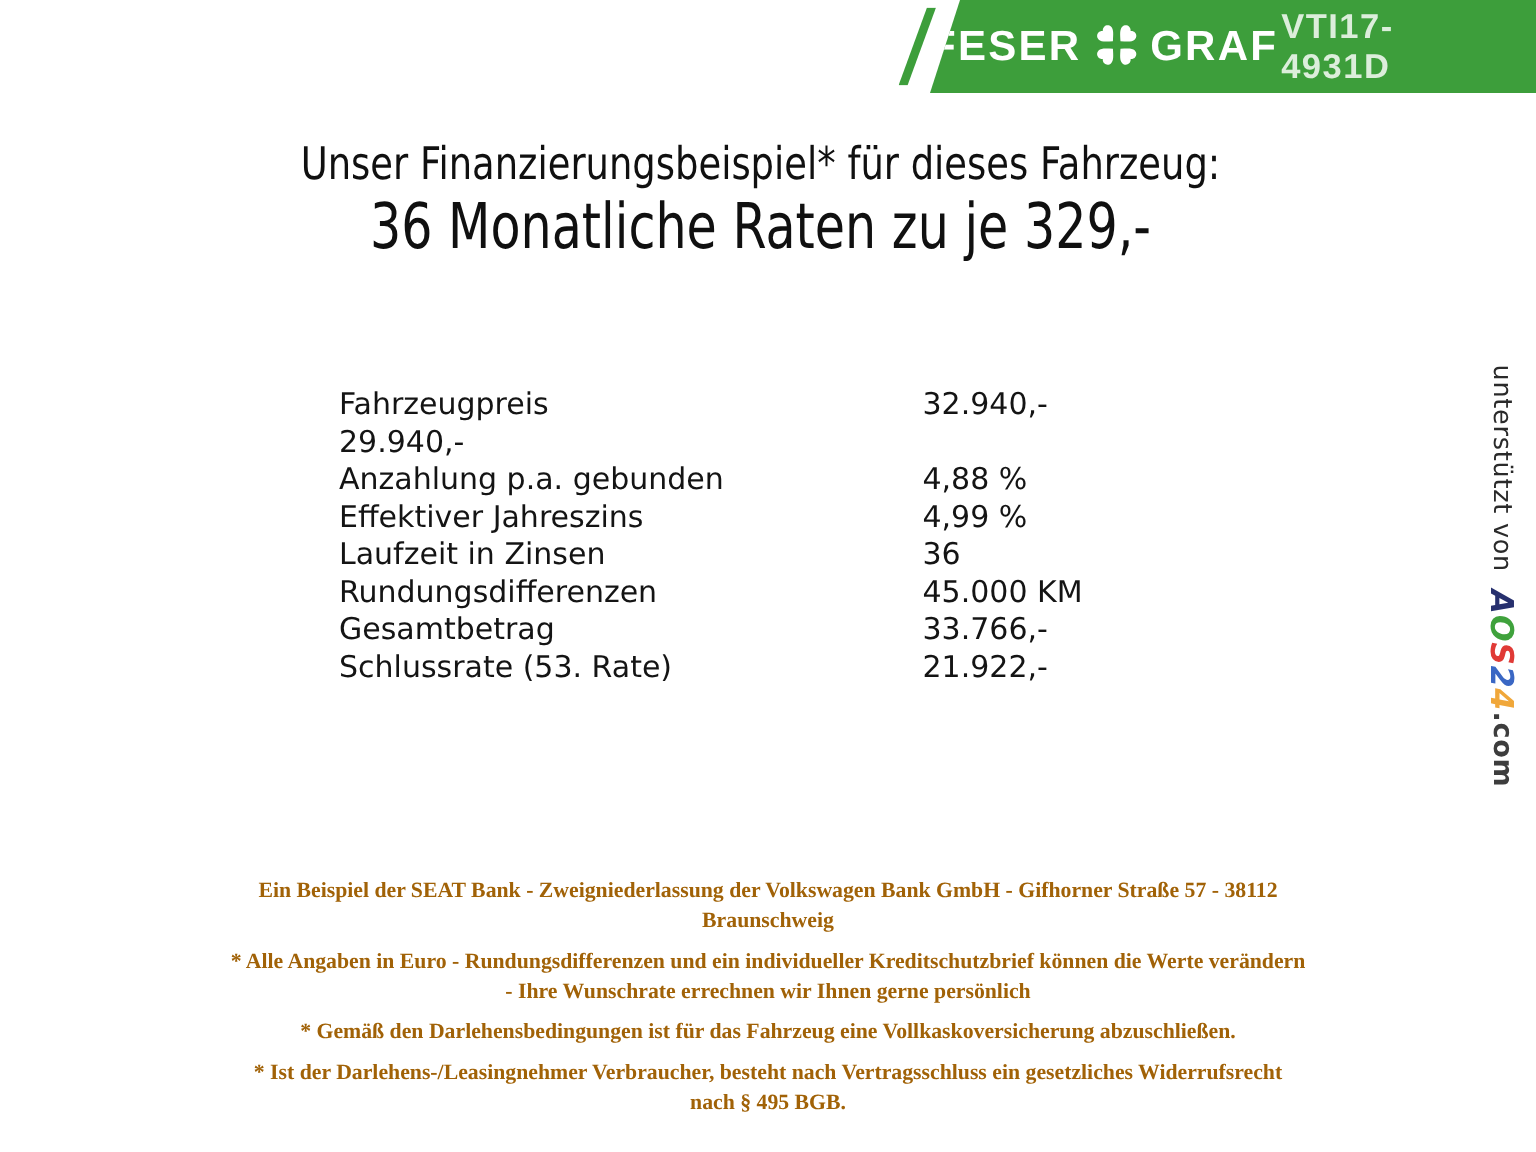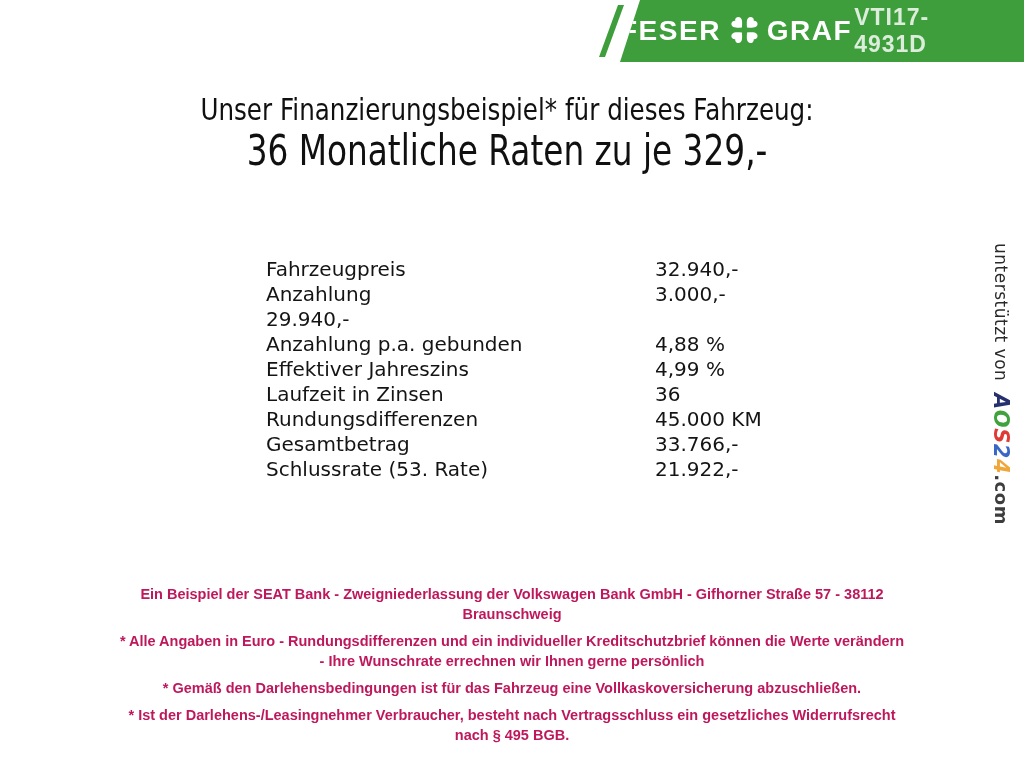--- a/index.html
+++ b/index.html
@@ -33,21 +33,21 @@
     font-family:"DejaVu Sans", sans-serif; font-size:30px; color:#101010;
     transform:scaleX(0.82); white-space:nowrap;
   }
   .title2 {
     position:absolute; top:126px; left:0; width:1014px; text-align:center;
     font-family:"DejaVu Sans", sans-serif; font-size:42px; color:#101010;
     transform:scaleX(0.78); white-space:nowrap;
   }
 
   
-  .fin-table { position:absolute; left:226px; top:257px;margin-left:40px; }
+  .fin-table { position:absolute; left:226px; top:257px; }
   .trow { display:flex; height:25px; }
   .tlabel, .tvalue {
     font-family:"DejaVu Sans", sans-serif; font-size:20px; line-height:25px; color:#141414;
     white-space:nowrap;
   }
   .tlabel { width:389px; }
 
   
   .vstrip {
     position:absolute; top:243px; right:11px;
@@ -58,22 +58,22 @@
   .aos-logo { margin-top:6px; }
   .aos-letter {
     font-weight:bold; font-style:italic; font-size:21px;
     font-family:"DejaVu Sans", sans-serif;
   }
   .aos-com { font-weight:bold; font-size:18px; color:#3d3d3d; }
 
   
   .disclaimers {
     position:absolute; top:584px; left:37px; width:950px; text-align:center;
-    font-family:Liberation Sans, sans-serif; font-weight:bold;
-    font-size:14.5px; line-height:20px; color:#be185d;
+    font-family:Liberation Serif, serif; font-weight:bold;
+    font-size:14.5px; line-height:20px; color:#a16207;
   }
   .disc-p { margin:0 0 7px 0; }
   .disc-line { white-space:nowrap; }
 </style>
 </head>
 <body>
 
 <div class="page">
 
   <div class="banner-slash" style="background-color: rgb(61, 158, 59);"></div>
@@ -91,24 +91,20 @@
     <span class="vehicle-id">VTI17-4931D</span>
   </div>
 
   <div class="title1">Unser Finanzierungsbeispiel* für dieses Fahrzeug:</div>
   <div class="title2">36 Monatliche Raten zu je 329,-</div>
 
   <div class="fin-table">
     <div class="trow">
       <span class="tlabel">Fahrzeugpreis</span>
       <span class="tvalue">32.940,-</span>
-    </div>
-    <div class="trow">
-      <span class="tlabel">Anzahlung</span>
-      <span class="tvalue">3.000,-</span>
     </div>
     <div class="trow">
       <span class="tvalue">29.940,-</span>
     </div>
     <div class="trow">
       <span class="tlabel">Anzahlung p.a. gebunden</span>
       <span class="tvalue">4,88 %</span>
     </div>
     <div class="trow">
       <span class="tlabel">Effektiver Jahreszins</span>

